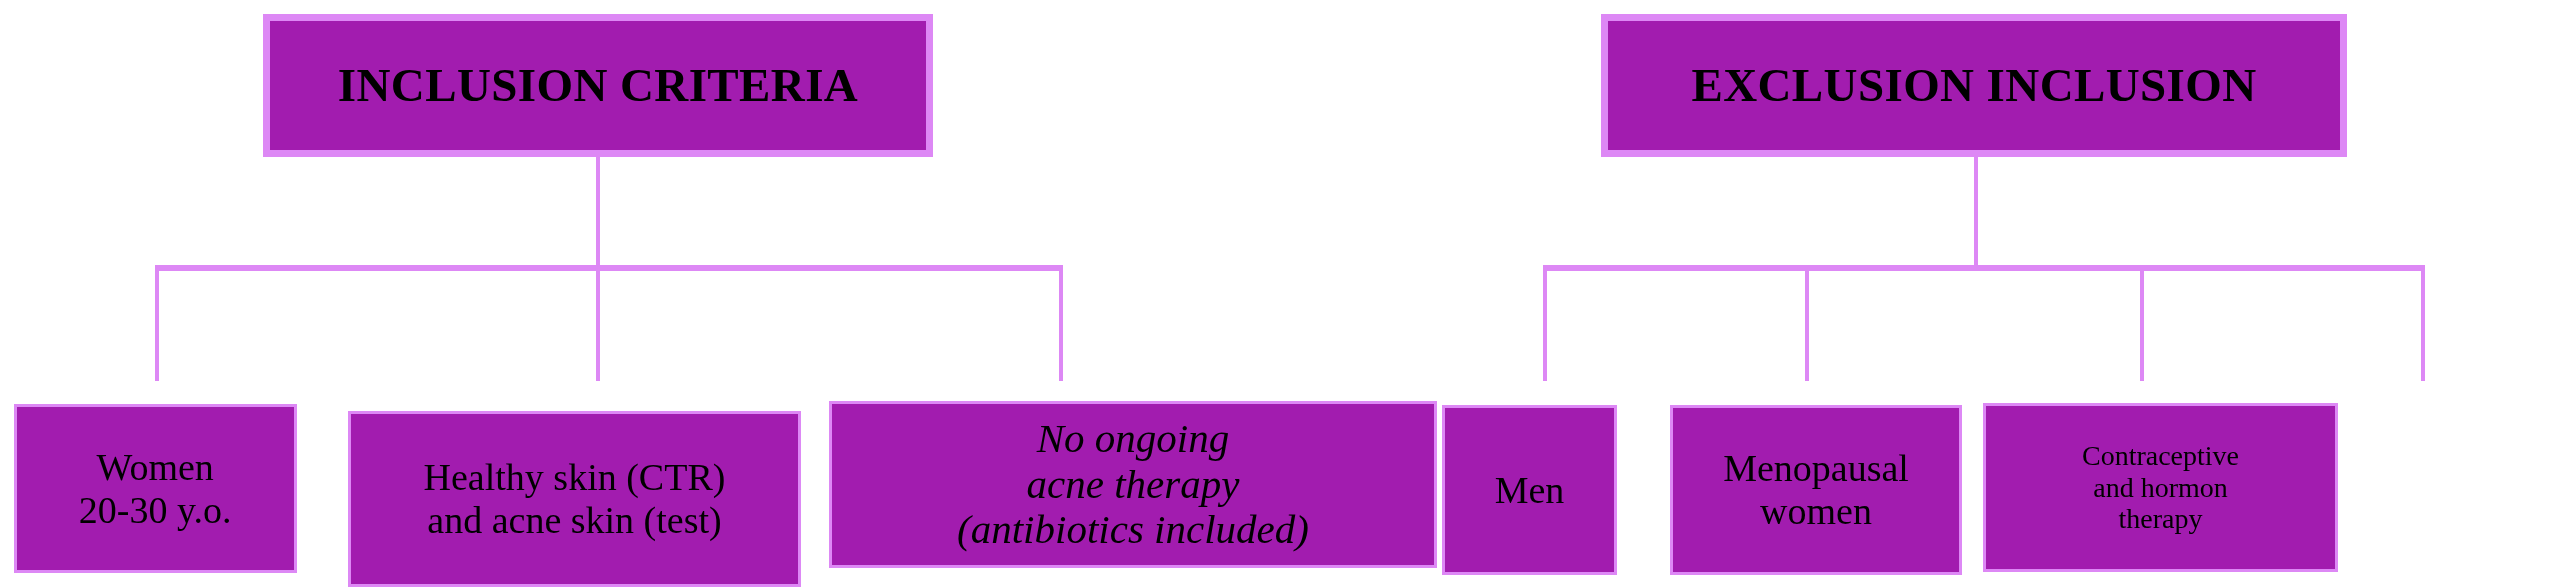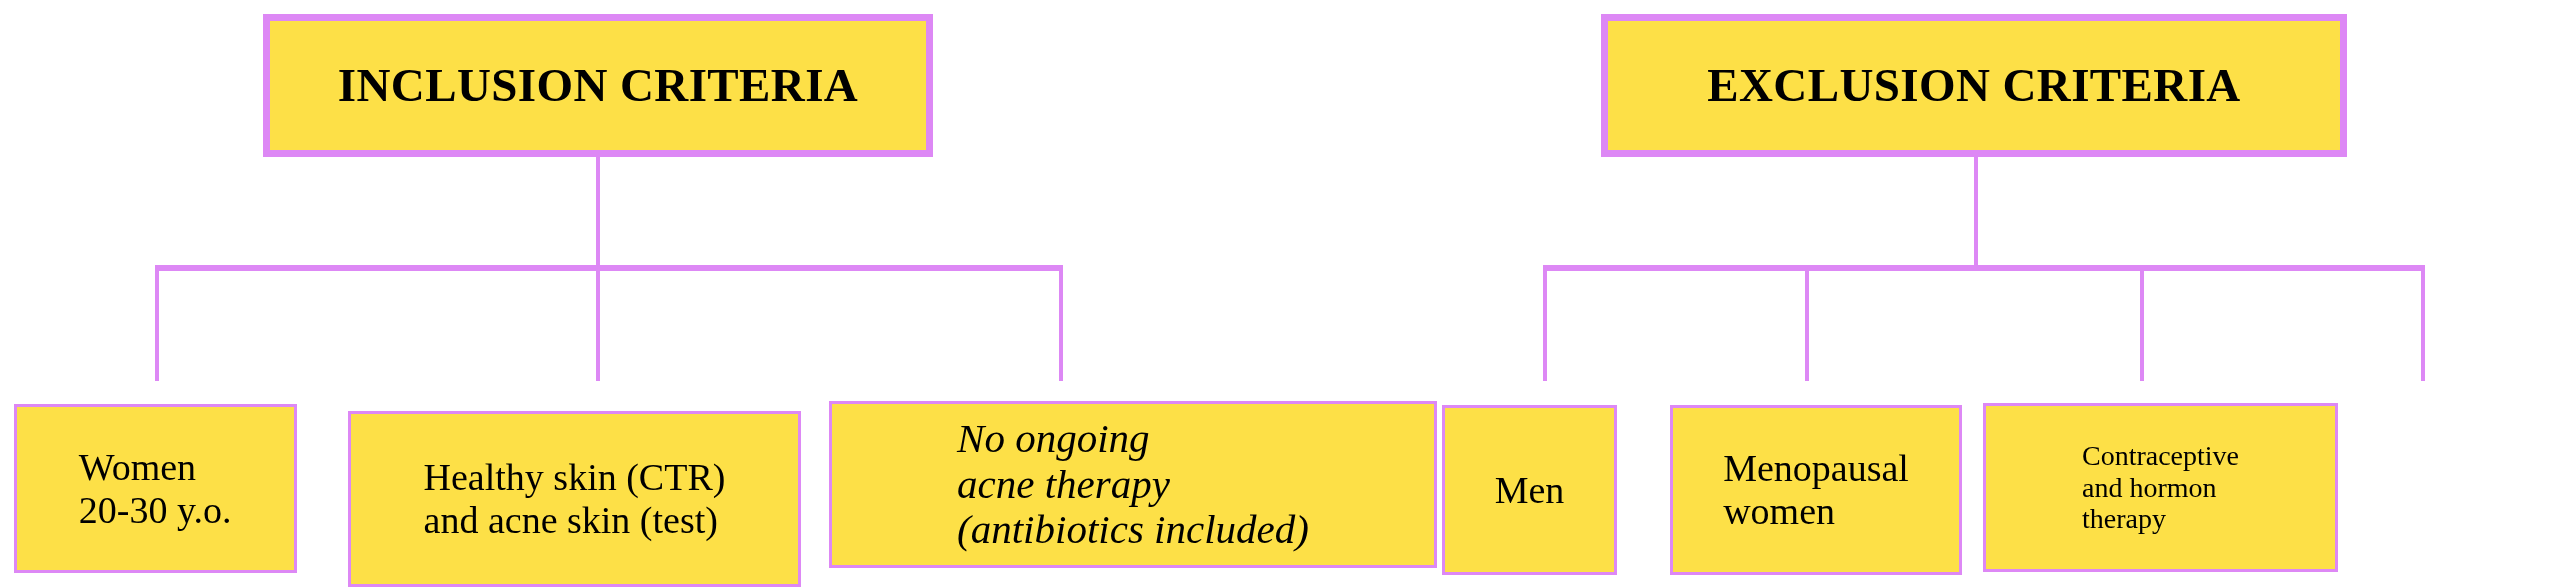--- a/index.html
+++ b/index.html
@@ -15,25 +15,25 @@
     width: 2576px;
     height: 587px;
     background: #ffffff;
     overflow: hidden;
   }
 
   
   .node {
     position: absolute;
     box-sizing: border-box;
-    background: #fde047;
+    background: #a21caf;
     display: flex;
     align-items: center;
     justify-content: center;
-    text-align: left;
+    text-align: center;
     color: #000000;
     line-height: 1.12;
   }
   .node.header {
     border: 7.6px solid #dd88f5;
     font-weight: bold;
     letter-spacing: 0.4px;
   }
   .node.leaf {
     border: 3.8px solid #dd88f5;
@@ -79,21 +79,21 @@
 and acne skin (test)</span>
   </div>
 
   <div class="node leaf" style="left:829px; top:401px; width:608px; height:167px; font-size:41px;font-style:italic;">
     <span class="txt">No ongoing
 acne therapy
 (antibiotics included)</span>
   </div>
 
   <div class="node header" style="left:1601px; top:13.7px; width:746px; height:143px; font-size:47px;">
-    <span class="txt">EXCLUSION CRITERIA</span>
+    <span class="txt">EXCLUSION INCLUSION</span>
   </div>
 
   <div class="conn v" style="left:1974px; top:157px; height:111px;"></div>
 
   <div class="conn h" style="left:1543px; top:265px; width:881px;"></div>
 
   <div class="conn v" style="left:1543px; top:265px; height:116px;"></div>
   <div class="conn v" style="left:1805px; top:265px; height:116px;"></div>
   <div class="conn v" style="left:2140px; top:265px; height:116px;"></div>
   <div class="conn v" style="left:2421px; top:265px; height:116px;"></div>

